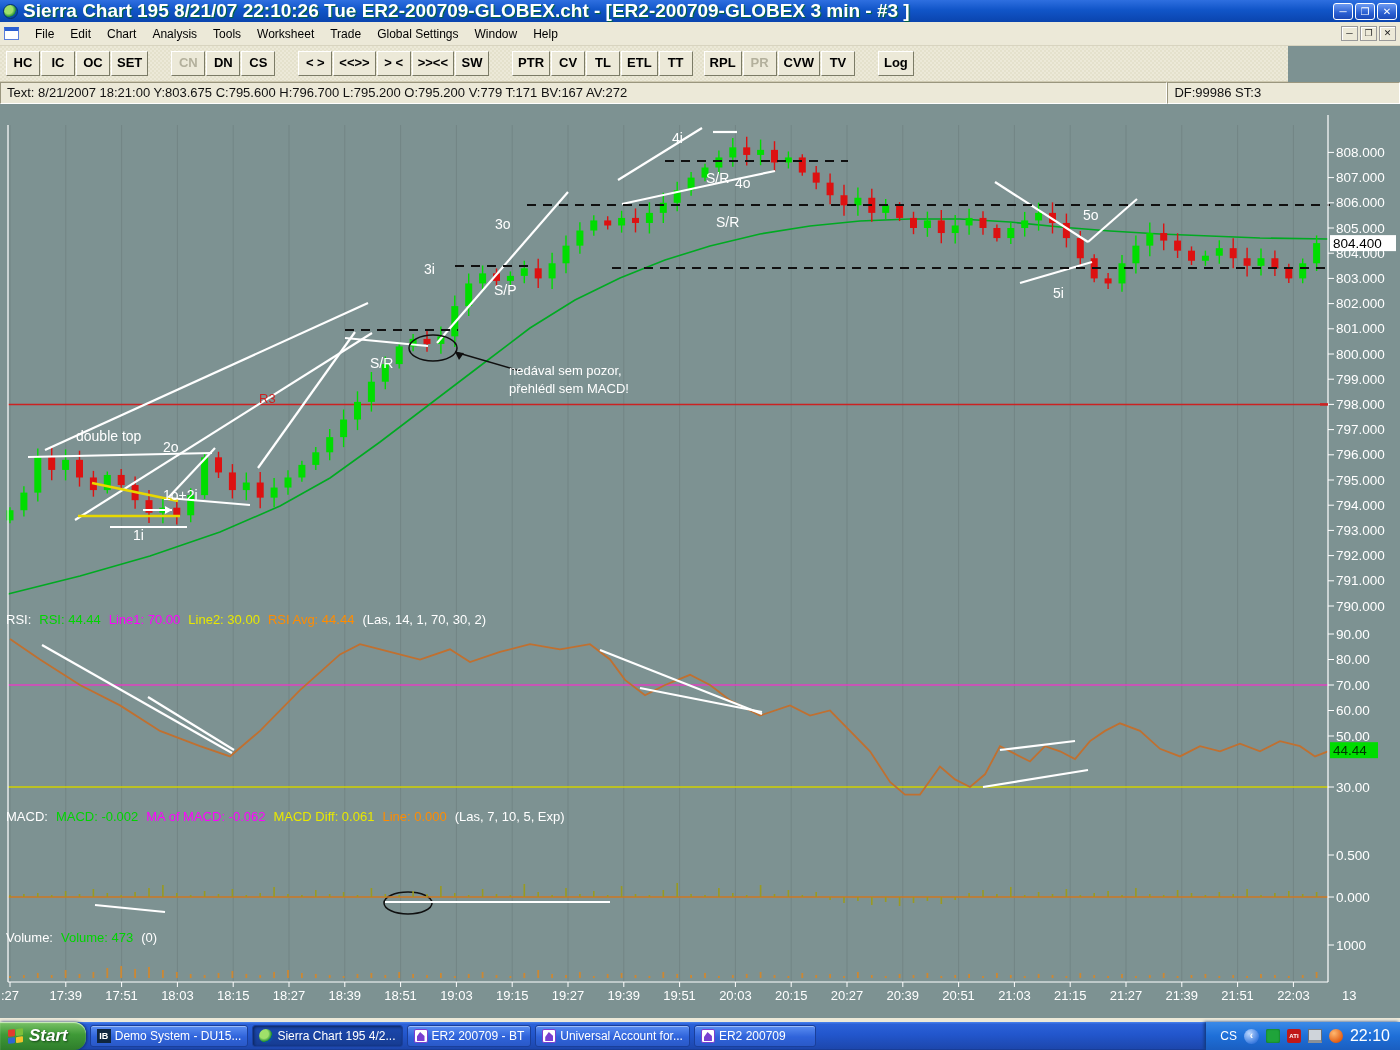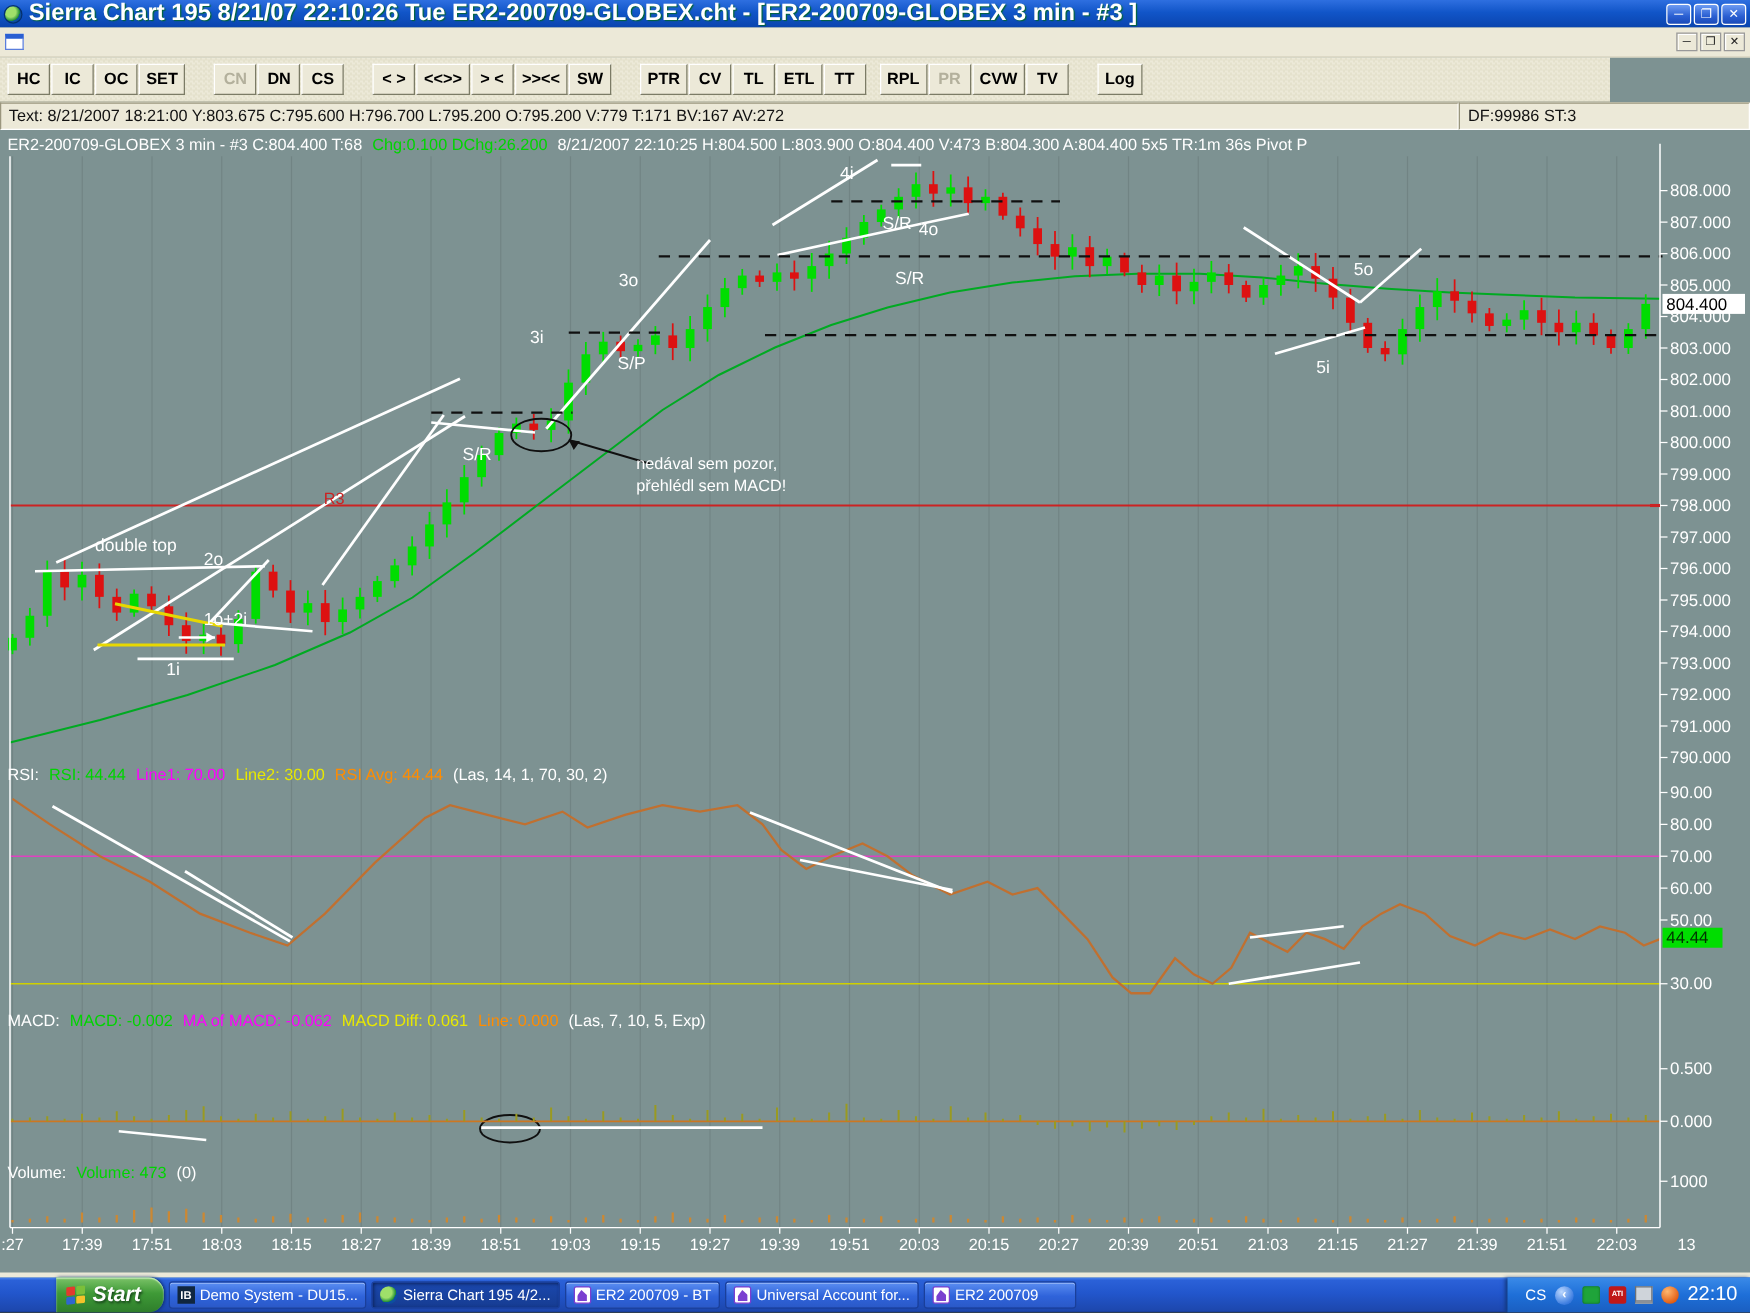--- a/index.html
+++ b/index.html
@@ -59,21 +59,21 @@
   .rowtext span { margin-right:8px; }
 
   
   .sliver { position:absolute; left:0; top:1018px; width:1400px; height:4px; background:#ece9d8; }
   .taskbar { position:absolute; left:0; top:1022px; width:1400px; height:28px;
     background:linear-gradient(180deg,#4b84ee 0%,#2b61d8 8%,#2256cc 45%,#1d47ad 95%,#15378c 100%);
     display:flex; align-items:center; }
   .startbtn { height:28px; padding:0 18px 0 8px; display:flex; align-items:center; gap:5px;
     background:linear-gradient(180deg,#7bc368 0%,#3f9a37 45%,#2e7d2b 100%);
     border-radius:0 12px 12px 0; box-shadow:inset 0 1px 1px #cfeec0, 1px 0 3px #0a2a6a;
-    color:#fff; font-size:17px; font-weight:bold; font-style:italic; text-shadow:1px 1px 2px #17471a;margin-left:45px; }
+    color:#fff; font-size:17px; font-weight:bold; font-style:italic; text-shadow:1px 1px 2px #17471a; }
   .xpflag { width:16px; height:14px; display:grid; grid-template-columns:7px 7px; gap:1px;
     transform:skewY(-6deg); }
   .xpflag i { border-radius:1px; }
   .xpflag i:nth-child(1){background:#e23a2e;} .xpflag i:nth-child(2){background:#7bbf3a;}
   .xpflag i:nth-child(3){background:#2f66d0;} .xpflag i:nth-child(4){background:#f4c22a;}
   .task { height:22px; margin-left:4px; min-width:122px; max-width:160px; padding:0 6px;
     display:flex; align-items:center; gap:4px; border-radius:3px;
     background:linear-gradient(180deg,#5b8ef2,#2f63da 55%,#2a59c8);
     box-shadow:inset 0 1px 0 #9cbcf8; border:1px solid #1a3f9a;
     color:#fff; font-size:12px; white-space:nowrap; overflow:hidden; }
@@ -112,20 +112,32 @@
     <div class="titletext">Sierra Chart 195  8/21/07  22:10:26  Tue   ER2-200709-GLOBEX.cht - [ER2-200709-GLOBEX  3 min  - #3 ]</div>
     <div class="winbtns">
       <div class="winbtn">─</div>
       <div class="winbtn">❐</div>
       <div class="winbtn">✕</div>
     </div>
   </div>
 
   <div class="menubar">
     <div class="mdiicon"></div>
+    <div id="menu-items" style="display:flex;">
+        <div class="menuitem">File</div>
+        <div class="menuitem">Edit</div>
+        <div class="menuitem">Chart</div>
+        <div class="menuitem">Analysis</div>
+        <div class="menuitem">Tools</div>
+        <div class="menuitem">Worksheet</div>
+        <div class="menuitem">Trade</div>
+        <div class="menuitem">Global Settings</div>
+        <div class="menuitem">Window</div>
+        <div class="menuitem">Help</div>
+      </div>
     <div class="mdibtns" id="mdi-btns">
         <div class="mdibtn">─</div>
         <div class="mdibtn">❐</div>
         <div class="mdibtn">✕</div>
       </div>
   </div>
 
   <div class="toolbar" id="toolbar">
       <div class="tbtn">HC</div>
       <div class="tbtn">IC</div>
@@ -734,21 +746,20 @@
         <text x="672" y="143" fill="#ffffff" font-size="14px" font-family="Liberation Sans, sans-serif">4i</text>
         <text x="706" y="183" fill="#ffffff" font-size="14px" font-family="Liberation Sans, sans-serif">S/R</text>
         <text x="735" y="188" fill="#ffffff" font-size="14px" font-family="Liberation Sans, sans-serif">4o</text>
         <text x="716" y="227" fill="#ffffff" font-size="14px" font-family="Liberation Sans, sans-serif">S/R</text>
         <text x="1083" y="220" fill="#ffffff" font-size="14px" font-family="Liberation Sans, sans-serif">5o</text>
         <text x="1053" y="298" fill="#ffffff" font-size="14px" font-family="Liberation Sans, sans-serif">5i</text>
         <text x="259" y="403" fill="#cc2222" font-size="13px" font-family="Liberation Sans, sans-serif">R3</text>
         <text x="509" y="375" fill="#ffffff" font-size="13px" font-family="Liberation Sans, sans-serif">nedával sem pozor,</text>
         <text x="509" y="393" fill="#ffffff" font-size="13px" font-family="Liberation Sans, sans-serif">přehlédl sem MACD!</text>
       </svg>
-    <div class="rowtext" id="header-row" style="left:6px; top:4px;"><span style="color: rgb(255, 255, 255);">ER2-200709-GLOBEX  3 min  - #3   C:804.400  T:68</span><span style="color: rgb(0, 212, 0);">Chg:0.100  DChg:26.200</span><span style="color: rgb(255, 255, 255);">8/21/2007  22:10:25  H:804.500  L:803.900  O:804.400  V:473  B:804.300  A:804.400  5x5  TR:1m 36s  Pivot P</span></div>
     <div class="rowtext" id="rsi-row" style="left:6px; top:508px;"><span style="color: rgb(255, 255, 255);">RSI:</span><span style="color: rgb(0, 212, 0);">RSI: 44.44</span><span style="color: rgb(255, 0, 255);">Line1: 70.00</span><span style="color: rgb(232, 232, 0);">Line2: 30.00</span><span style="color: rgb(255, 140, 0);">RSI Avg: 44.44</span><span style="color: rgb(255, 255, 255);">(Las, 14, 1, 70, 30, 2)</span></div>
     <div class="rowtext" id="macd-row" style="left:6px; top:705px;"><span style="color: rgb(255, 255, 255);">MACD:</span><span style="color: rgb(0, 212, 0);">MACD: -0.002</span><span style="color: rgb(255, 0, 255);">MA of MACD: -0.062</span><span style="color: rgb(232, 232, 0);">MACD Diff: 0.061</span><span style="color: rgb(255, 140, 0);">Line: 0.000</span><span style="color: rgb(255, 255, 255);">(Las, 7, 10, 5, Exp)</span></div>
     <div class="rowtext" id="vol-row" style="left:6px; top:826px;"><span style="color: rgb(255, 255, 255); text-align: right;">Volume:</span><span style="color: rgb(0, 212, 0);">Volume: 473</span><span style="color: rgb(255, 255, 255);">(0)</span></div>
   </div>
 
   <div class="sliver"></div>
 
   <div class="taskbar">
     <div class="startbtn">
       <div class="xpflag">

